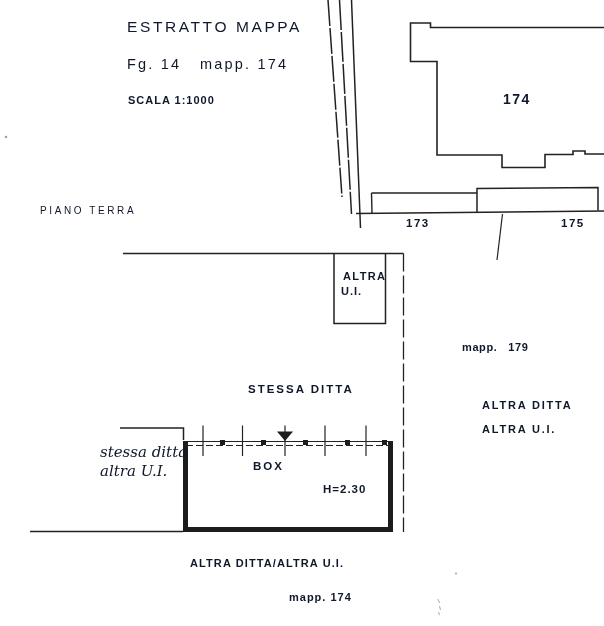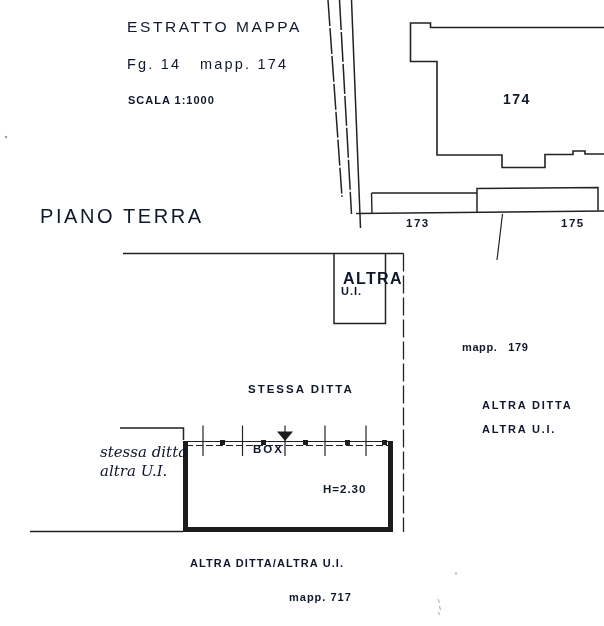--- a/index.html
+++ b/index.html
@@ -6,31 +6,31 @@
   .page{
     position:relative;width:604px;height:626px;background:#ffffff;
     font-family:"Liberation Sans","DejaVu Sans",sans-serif;color:#1f1f1f;
     overflow:hidden;
   }
   svg.drawing{position:absolute;left:0;top:0;width:604px;height:626px;}
   .lbl{position:absolute;white-space:pre;line-height:1.05;color:#0f172a;}
   .t-title   {left:127px;top:19px;font-size:15.5px;letter-spacing:2.6px;}
   .t-sheet   {left:127px;top:57px;font-size:14.5px;letter-spacing:2.2px;}
   .t-scale   {left:128px;top:95px;font-size:11px;font-weight:bold;letter-spacing:1px;}
-  .t-piano   {left:40px;top:206px;font-size:20px;letter-spacing:2.6px;}
+  .t-piano   {left:40px;top:206px;font-size:10px;letter-spacing:2.6px;}
   .t-p174    {left:503px;top:92px;font-size:14px;font-weight:bold;letter-spacing:1.5px;}
   .t-p173    {left:406px;top:217px;font-size:11.5px;font-weight:bold;letter-spacing:1.5px;}
   .t-p175    {left:521px;top:217px;font-size:11.5px;font-weight:bold;letter-spacing:1.5px;margin-left:40px;}
   .t-m179    {left:462px;top:342px;font-size:11px;font-weight:bold;letter-spacing:.6px;}
   .t-stessa  {left:248px;top:383px;font-size:11.5px;font-weight:bold;letter-spacing:2px;}
-  .t-altra1  {left:343px;top:271px;font-size:16px;font-weight:bold;letter-spacing:1.4px;}
+  .t-altra1  {left:343px;top:271px;font-size:11px;font-weight:bold;letter-spacing:1.4px;}
   .t-altra2  {left:341px;top:286px;font-size:11px;font-weight:bold;letter-spacing:1px;}
   .t-hand1   {left:100px;top:445px;font-size:15px;font-family:"DejaVu Serif","Liberation Serif",serif;font-style:italic;}
   .t-hand2   {left:100px;top:464px;font-size:15px;font-family:"DejaVu Serif","Liberation Serif",serif;font-style:italic;}
-  .t-box     {left:253px;top:443px;font-size:11.5px;font-weight:bold;letter-spacing:2px;}
+  .t-box     {left:253px;top:460px;font-size:11.5px;font-weight:bold;letter-spacing:2px;}
   .t-h230    {left:287px;top:483px;font-size:11.5px;font-weight:bold;letter-spacing:1px;padding-left:36px;}
   .t-aditta  {left:482px;top:400px;font-size:11px;font-weight:bold;letter-spacing:1.8px;}
   .t-aui     {left:482px;top:424px;font-size:11px;font-weight:bold;letter-spacing:1.8px;}
   .t-bottom  {left:190px;top:558px;font-size:11px;font-weight:bold;letter-spacing:1.1px;text-align:right;}
   .t-m428    {left:289px;top:592px;font-size:11px;font-weight:bold;letter-spacing:1px;}
 </style>
 </head>
 <body>
 
 <div class="page">
@@ -107,15 +107,15 @@
   <div class="lbl t-altra2">U.I.</div>
   <div class="lbl t-stessa">STESSA DITTA</div>
   <div class="lbl t-hand1">stessa ditta</div>
   <div class="lbl t-hand2">altra U.I.</div>
   <div class="lbl t-box">BOX</div>
   <div class="lbl t-h230">H=2.30</div>
 
   <div class="lbl t-aditta">ALTRA DITTA</div>
   <div class="lbl t-aui">ALTRA U.I.</div>
   <div class="lbl t-bottom">ALTRA DITTA/ALTRA U.I.</div>
-  <div class="lbl t-m428">mapp. 717</div>
+  <div class="lbl t-m428">mapp. 174</div>
 
 </div>
 
 </body></html>

